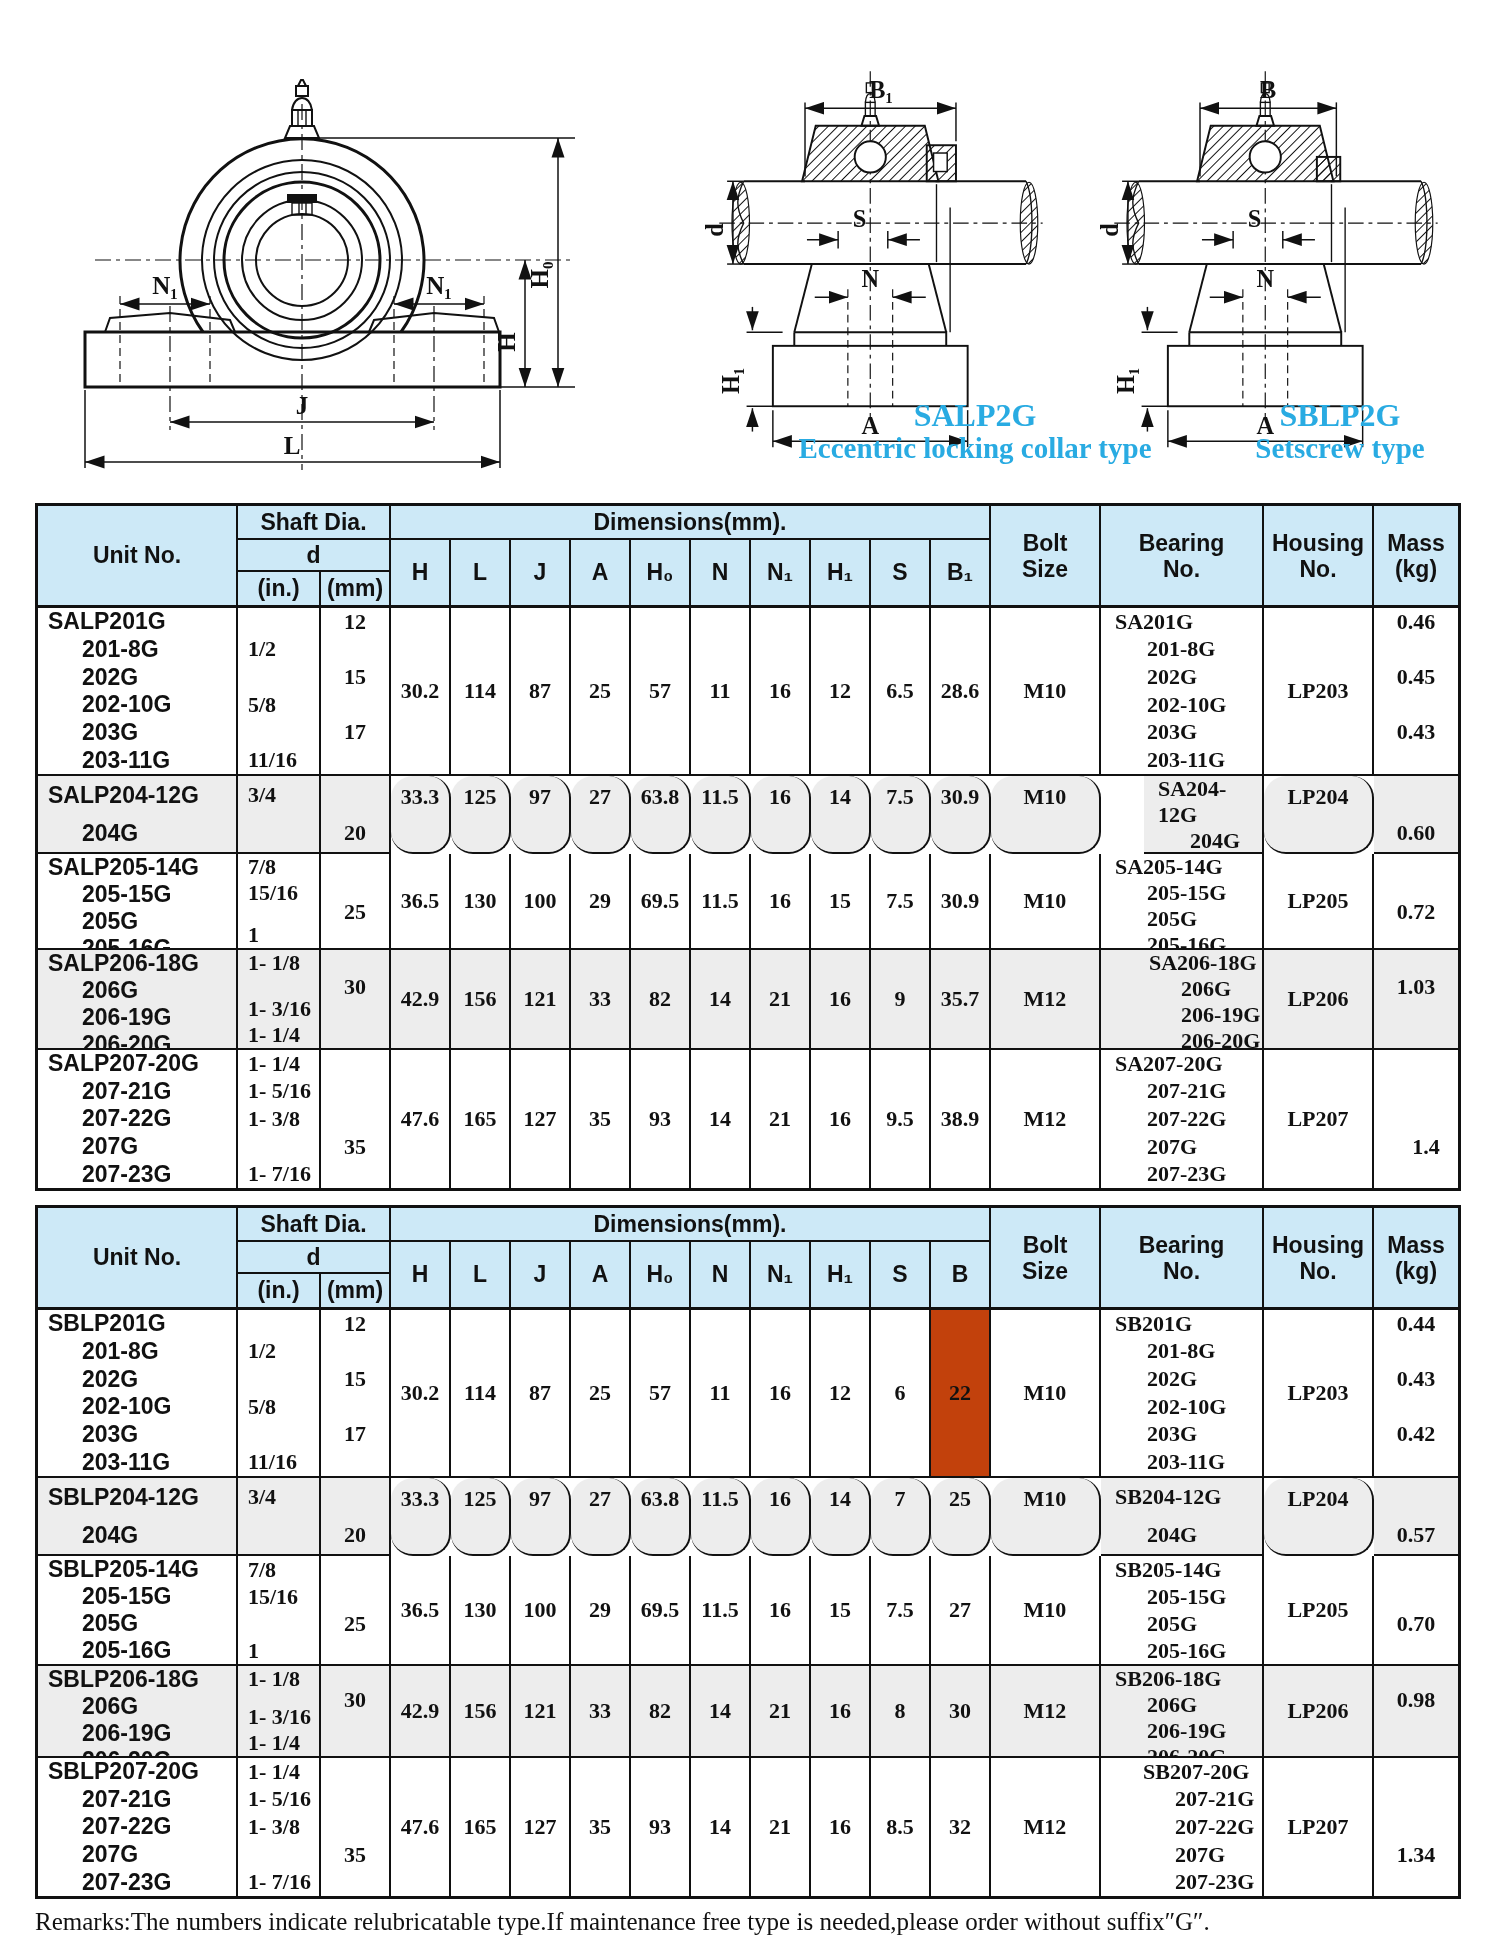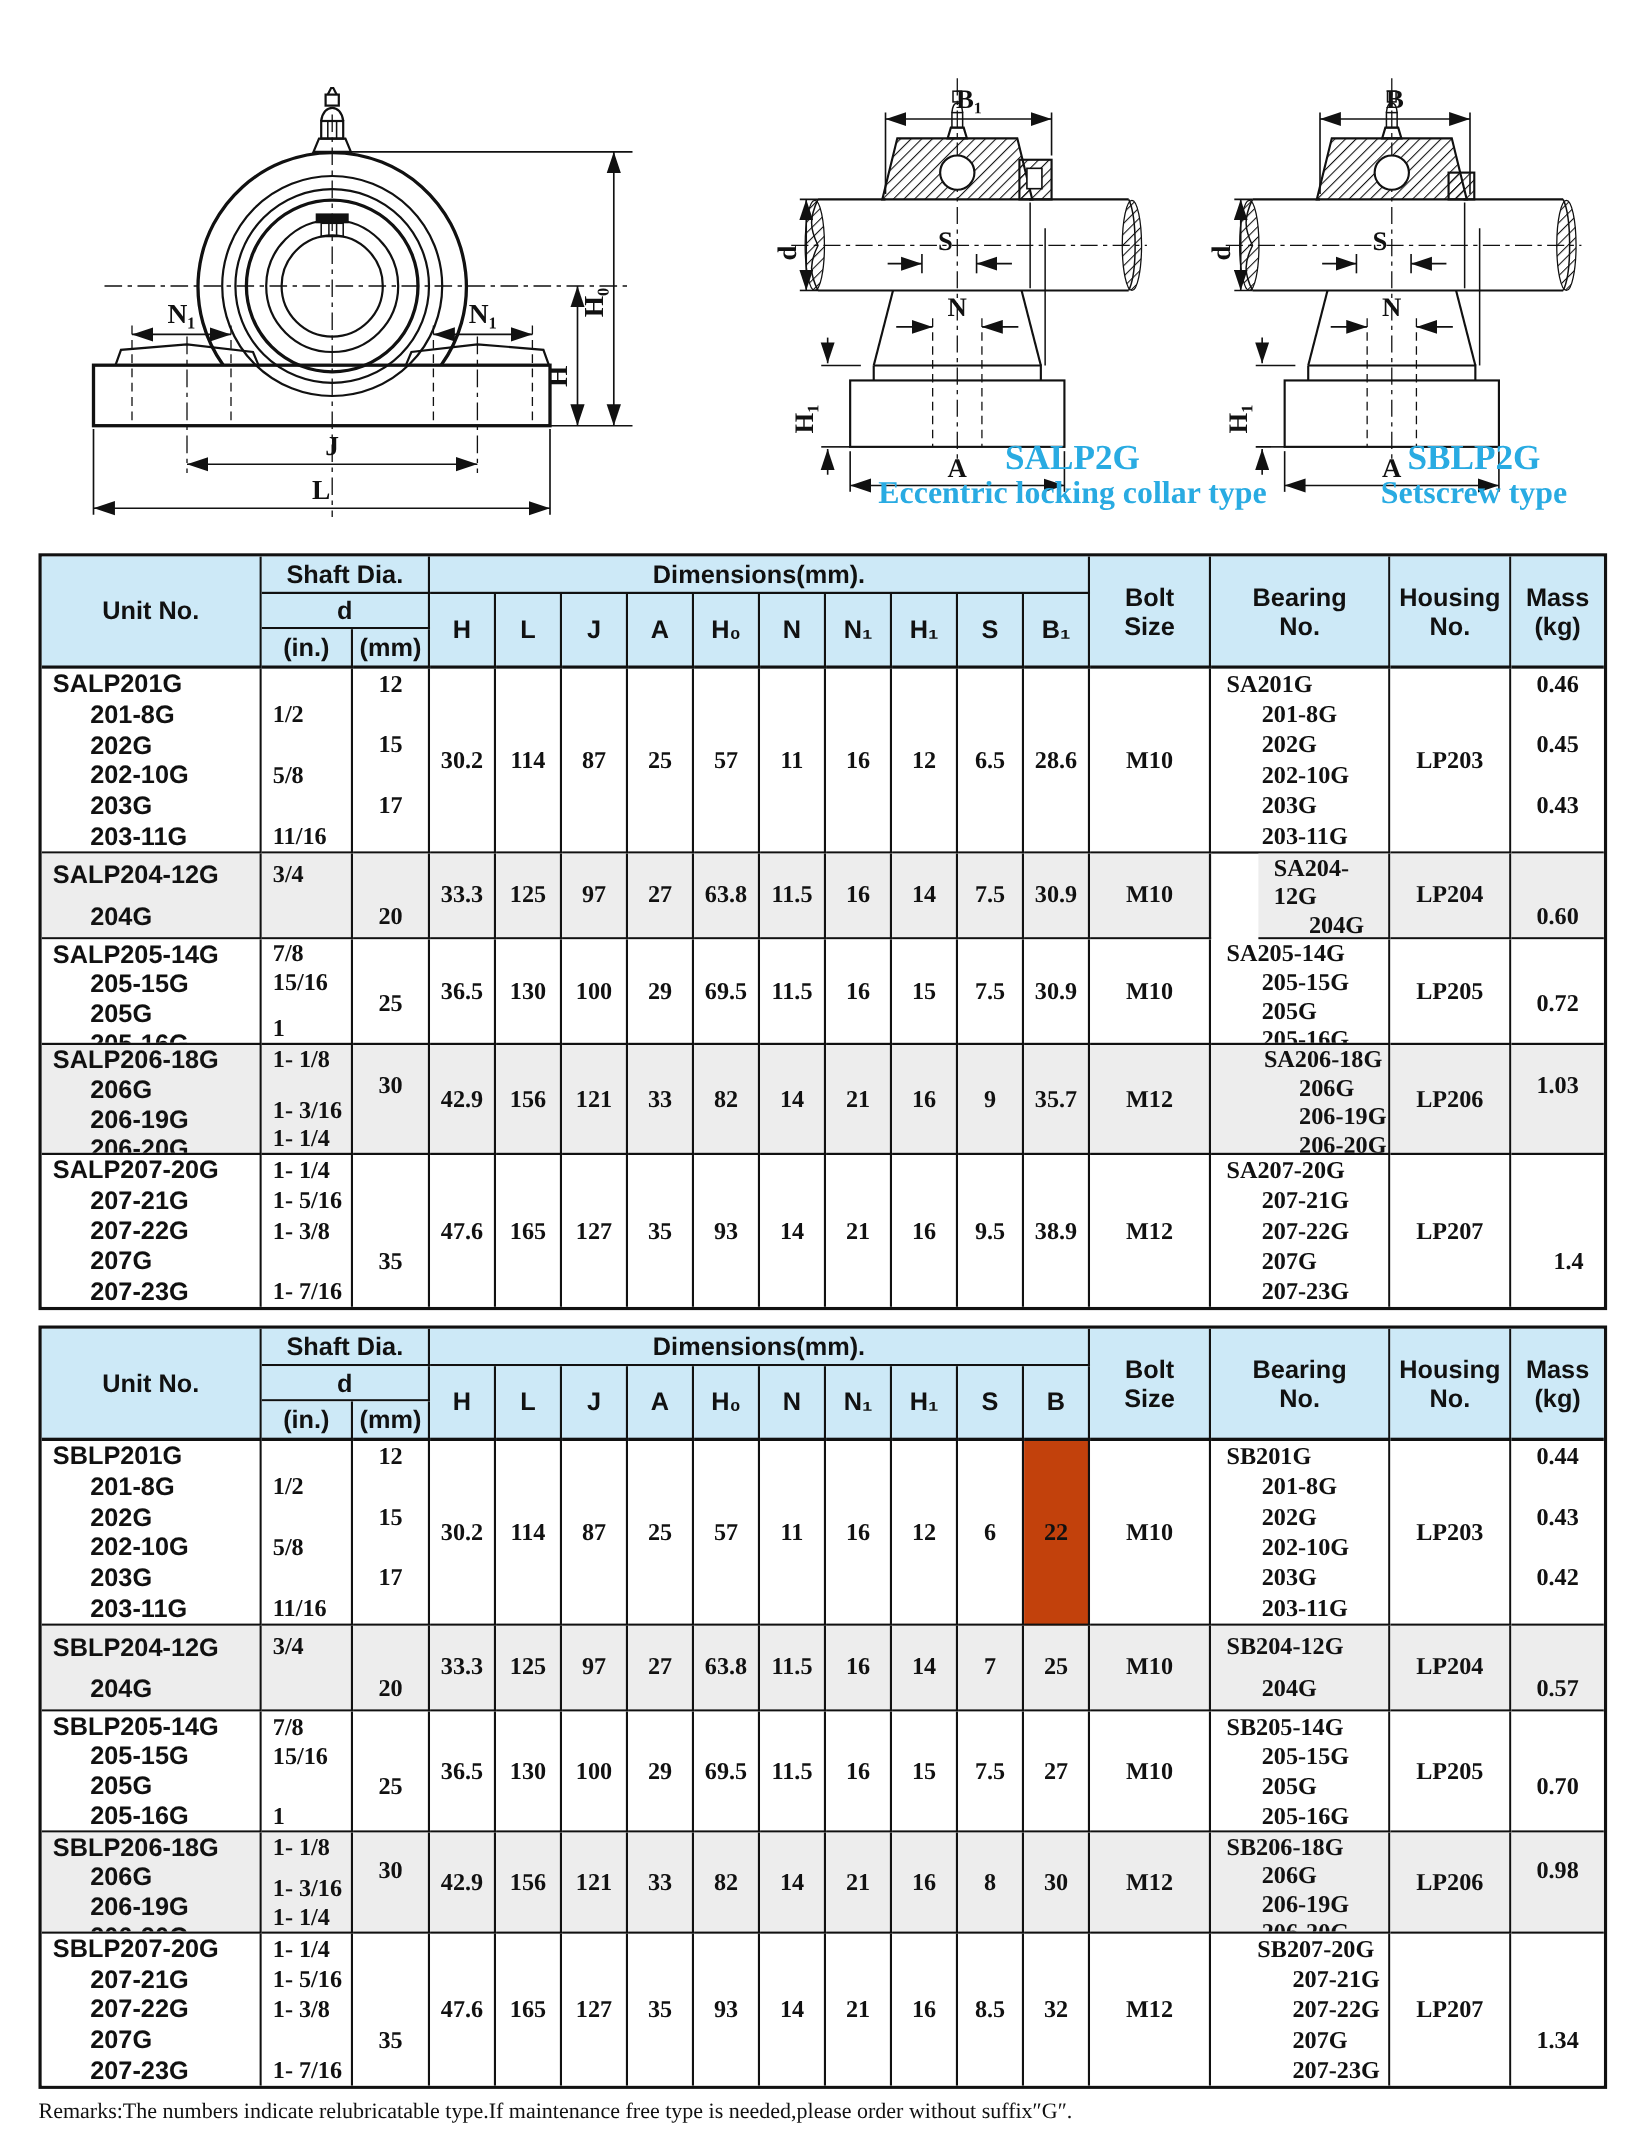--- a/index.html
+++ b/index.html
@@ -30,23 +30,23 @@
   .uline.sub{padding-left:44px;}
   .bline{display:flex;align-items:center;font-family:"Liberation Serif",serif;
          font-weight:bold;font-size:22px;color:#111;}
   .bline.first{padding-left:14px;}
   .bline.sub{padding-left:46px;}
   .sline{display:flex;align-items:center;justify-content:center;
          font-family:"Liberation Serif",serif;font-weight:bold;font-size:22px;color:#111;}
   .sline.lft{justify-content:flex-start;padding-left:10px;}
   .v{display:flex;align-items:center;justify-content:center;
      font-family:"Liberation Serif",serif;font-weight:bold;font-size:22px;color:#111;}
-  .v.top{align-items:flex-start;padding-top:24px;}
+  .v.top{align-items:flex-start;padding-top:8px;border-radius:22px;}
   #remarks{position:absolute;left:35px;top:1908px;width:1430px;
-           font-family:"Liberation Serif",serif;font-size:20px;color:#111;}
+           font-family:"Liberation Serif",serif;font-size:25px;color:#111;}
 </style>
 </head>
 <body>
 
 <svg style="left:35px;top:70px" width="600" height="430" viewBox="0 0 600 430">
   <defs>
     <marker id="a1e" viewBox="0 0 12 8" markerWidth="13" markerHeight="9" refX="12" refY="4" orient="auto">
       <path d="M0,0 L12,4 L0,8 Z" fill="#111"></path>
       </marker>
     <marker id="a1s" viewBox="0 0 12 8" markerWidth="13" markerHeight="9" refX="0" refY="4" orient="auto">

